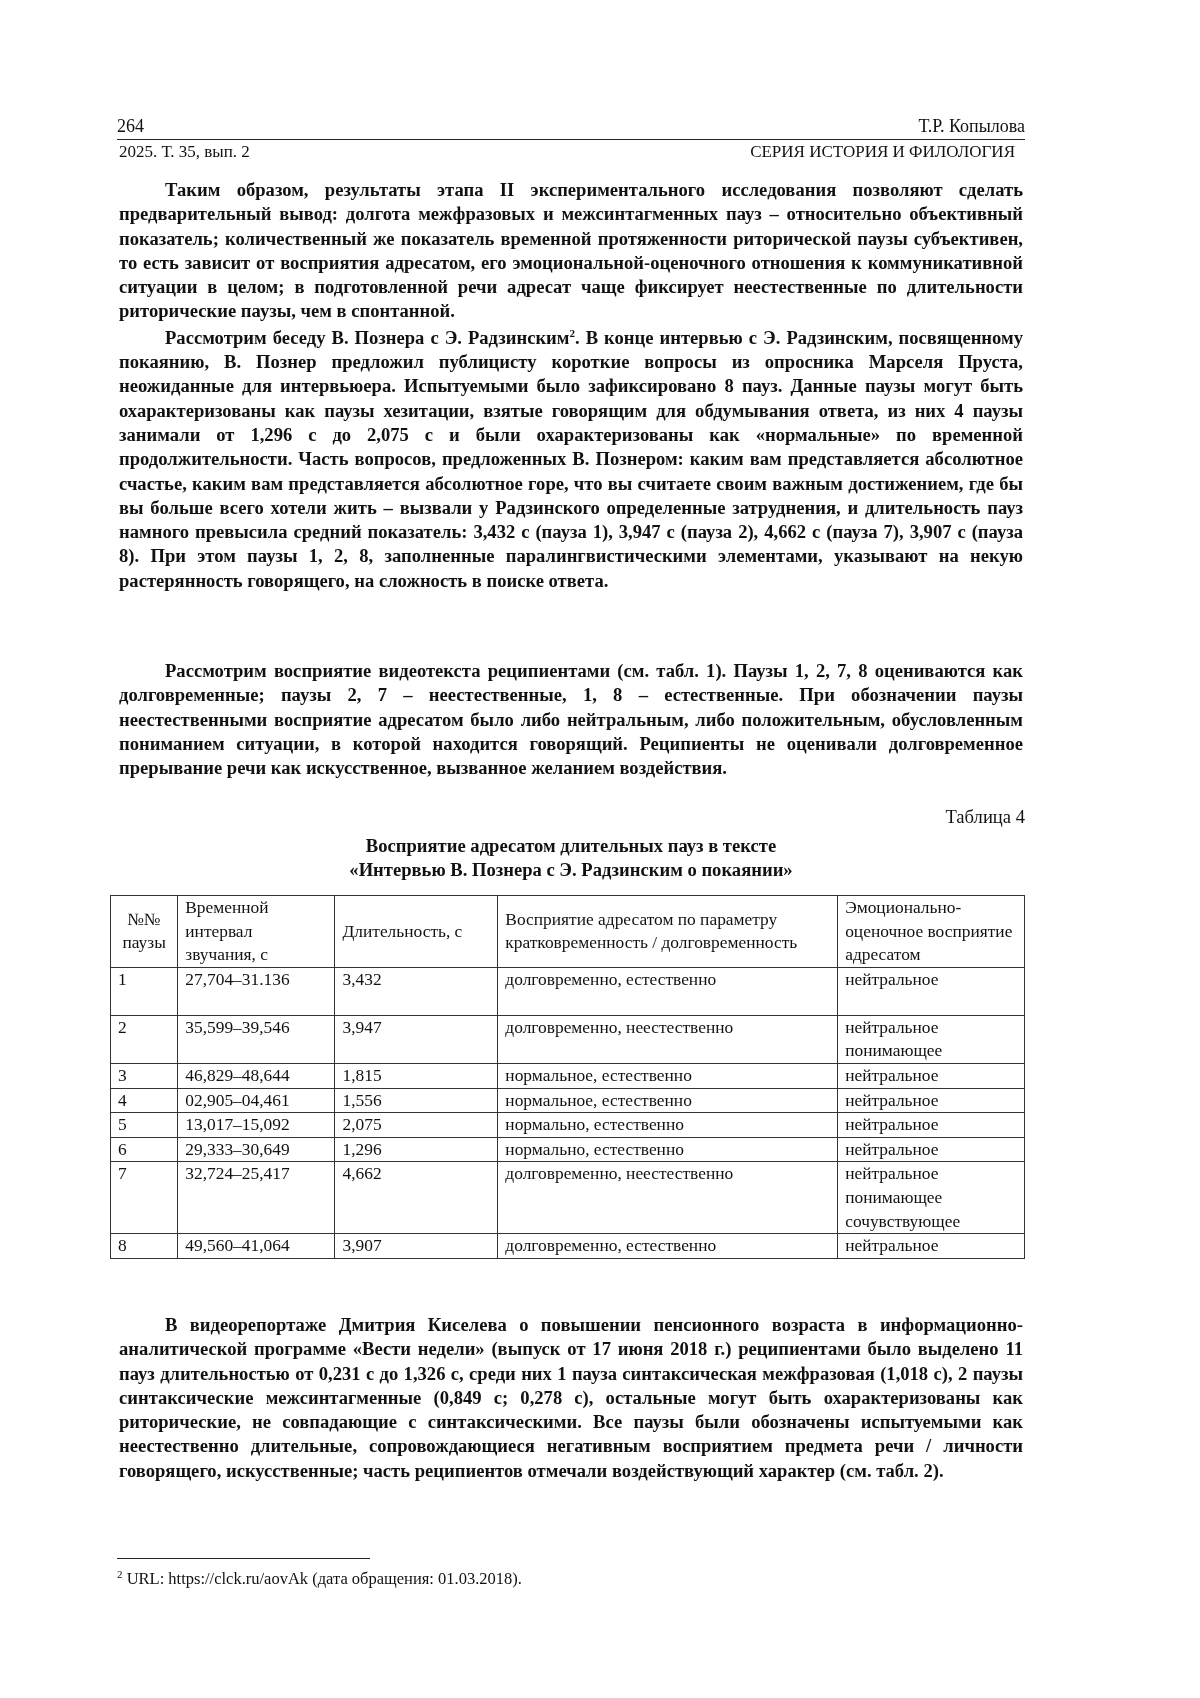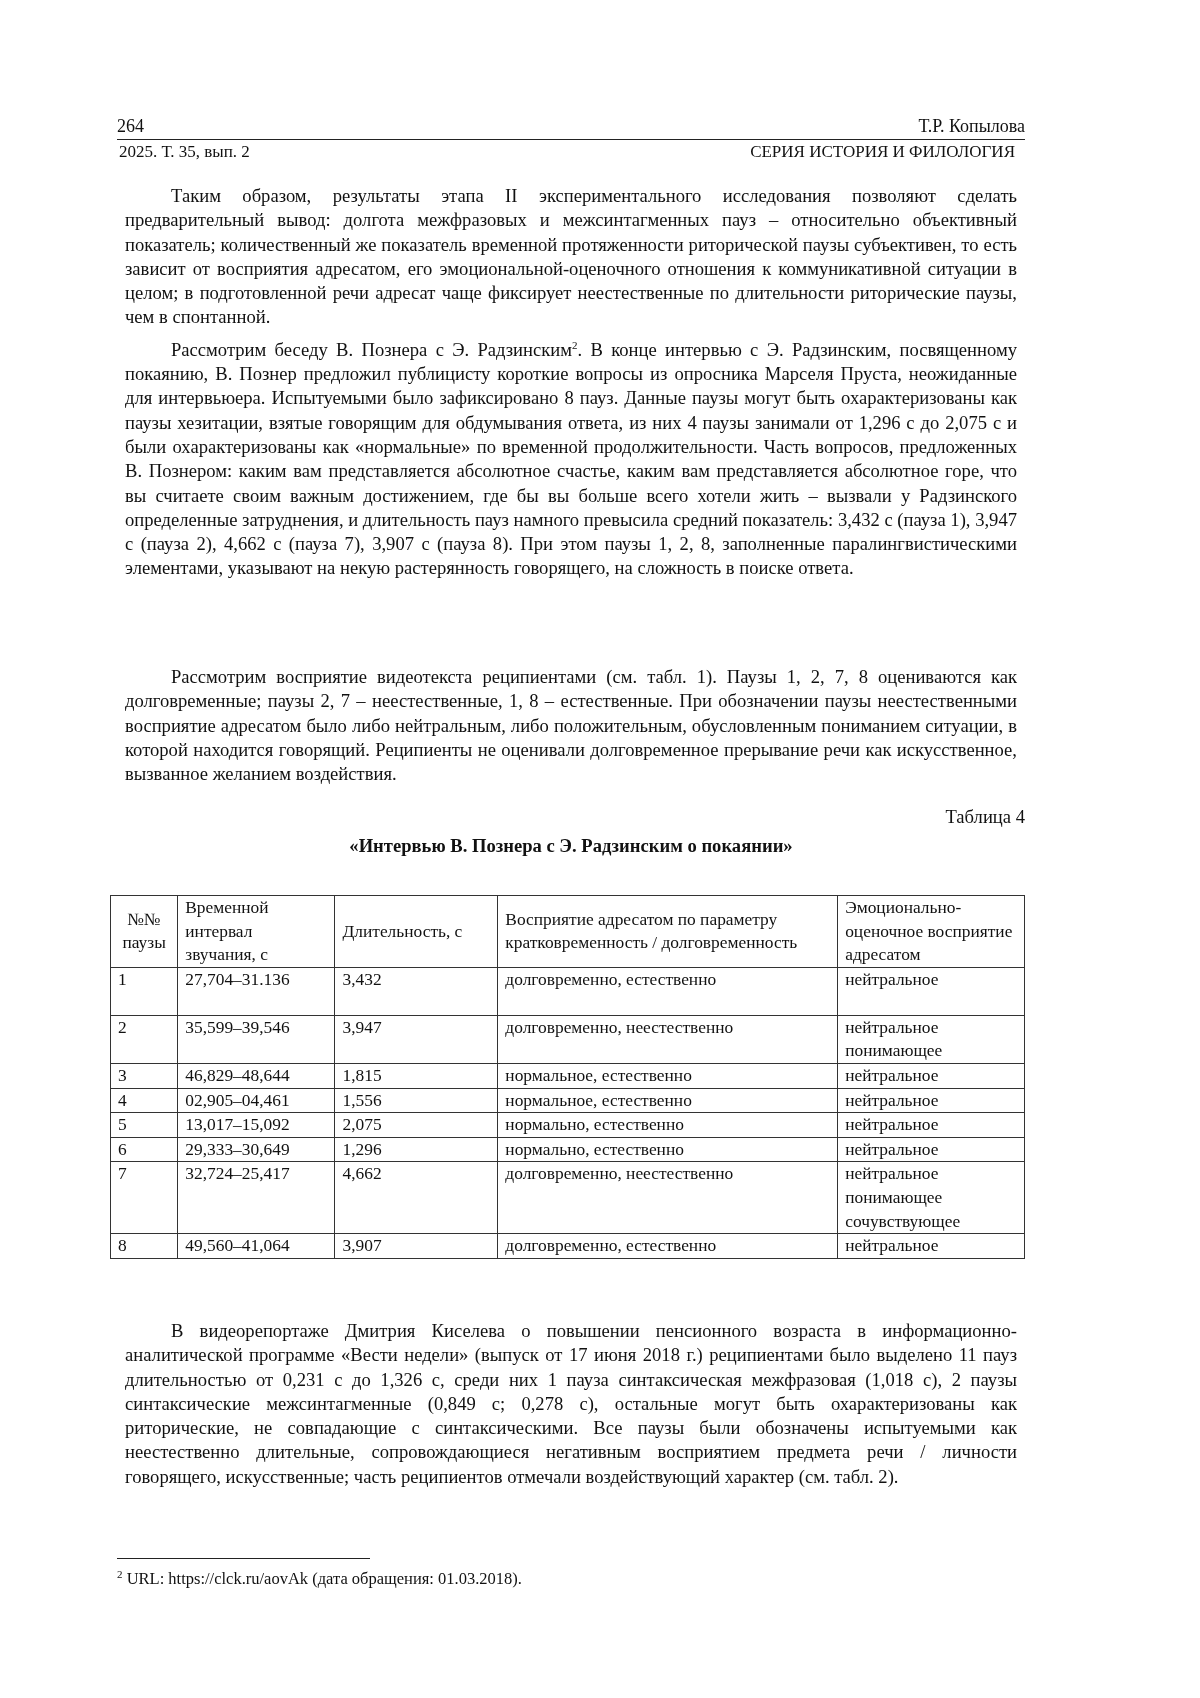--- a/index.html
+++ b/index.html
@@ -7,21 +7,21 @@
   .page { position: absolute; left: 117px; top: 0; width: 908px; font-family: "Liberation Serif", serif; }
   .running-head { position: absolute; top: 116px; left: 0; width: 908px; height: 22px; font-size: 18px; }
   .running-head .pg { position: absolute; left: 0; top: 0; text-align: center; }
   .running-head .author { position: absolute; left: 0; right: 0; top: 0; text-align: right; }
   .head-rule { position: absolute; top: 139px; left: 0; width: 908px; border-top: 1.5px solid #222; }
   .running-sub { position: absolute; top: 142px; left: 0; width: 908px; font-size: 17px; }
   .running-sub .vol { position: absolute; left: 2px; top: 0; }
   .running-sub .series { position: absolute; right: 10px; top: 0; }
 
   .body-text { position: absolute; left: 0; width: 908px; font-size: 18.6px; line-height: 24.3px; text-align: justify; }
-  .body-text p { margin: 8px; text-indent: 46px; }
+  .body-text p { margin: 2px; text-indent: 46px; font-weight: bold; }
   .p1 { top: 176px; }
   .p4 { top: 657px; }
   .p5 { top: 1311px; }
 
   .table-label { position: absolute; top: 806px; right: 0; font-size: 18.6px; }
   .table-title { position: absolute; top: 834px; left: 0; width: 908px; text-align: center; font-weight: bold; font-size: 18.6px; line-height: 24px; }
 
   table.data { position: absolute; top: 895px; left: -7px; width: 915px; border-collapse: collapse; font-family: "Liberation Serif", serif; font-size: 17.4px; line-height: 23.6px; }
   table.data th, table.data td { border: 1.3px solid #333; vertical-align: top; text-align: left; font-weight: normal; padding: 0 6px 0 7px; }
   table.data th { vertical-align: middle; }
@@ -56,20 +56,21 @@
     <p>Таким образом, результаты этапа II экспериментального исследования позволяют сделать предварительный вывод: долгота межфразовых и межсинтагменных пауз – относительно объективный показатель; количественный же показатель временной протяженности риторической паузы субъективен, то есть зависит от восприятия адресатом, его эмоциональной-оценочного отношения к коммуникативной ситуации в целом; в подготовленной речи адресат чаще фиксирует неестественные по длительности риторические паузы, чем в спонтанной.</p>
     <p><span>Рассмотрим беседу В. Познера с Э. Радзинским</span><sup class="fref">2</sup><span>. В конце интервью с Э. Радзинским, посвященному покаянию, В. Познер предложил публицисту короткие вопросы из опросника Марселя Пруста, неожиданные для интервьюера. Испытуемыми было зафиксировано 8 пауз. Данные паузы могут быть охарактеризованы как паузы хезитации, взятые говорящим для обдумывания ответа, из них 4 паузы занимали от 1,296 с до 2,075 с и были охарактеризованы как «нормальные» по временной продолжительности. Часть вопросов, предложенных В. Познером: каким вам представляется абсолютное счастье, каким вам представляется абсолютное горе, что вы считаете своим важным достижением, где бы вы больше всего хотели жить – вызвали у Радзинского определенные затруднения, и длительность пауз намного превысила средний показатель: 3,432 с (пауза 1), 3,947 с (пауза 2), 4,662 с (пауза 7), 3,907 с (пауза 8). При этом паузы 1, 2, 8, заполненные паралингвистическими элементами, указывают на некую растерянность говорящего, на сложность в поиске ответа.</span></p>
   </div>
 
   <div class="body-text p4">
     <p>Рассмотрим восприятие видеотекста реципиентами (см. табл. 1). Паузы 1, 2, 7, 8 оцениваются как долговременные; паузы 2, 7 – неестественные, 1, 8 – естественные. При обозначении паузы неестественными восприятие адресатом было либо нейтральным, либо положительным, обусловленным пониманием ситуации, в которой находится говорящий. Реципиенты не оценивали долговременное прерывание речи как искусственное, вызванное желанием воздействия.</p>
   </div>
 
   <div class="table-label">Таблица 4</div>
   <div class="table-title">
+    <div>Восприятие адресатом длительных пауз в тексте</div>
     <div>«Интервью В. Познера с Э. Радзинским о покаянии»</div>
   </div>
 
   <table class="data">
     <thead>
       <tr>
         <th class="c1 multi">
             <span>№№</span>
             <span>паузы</span>
           </th>

